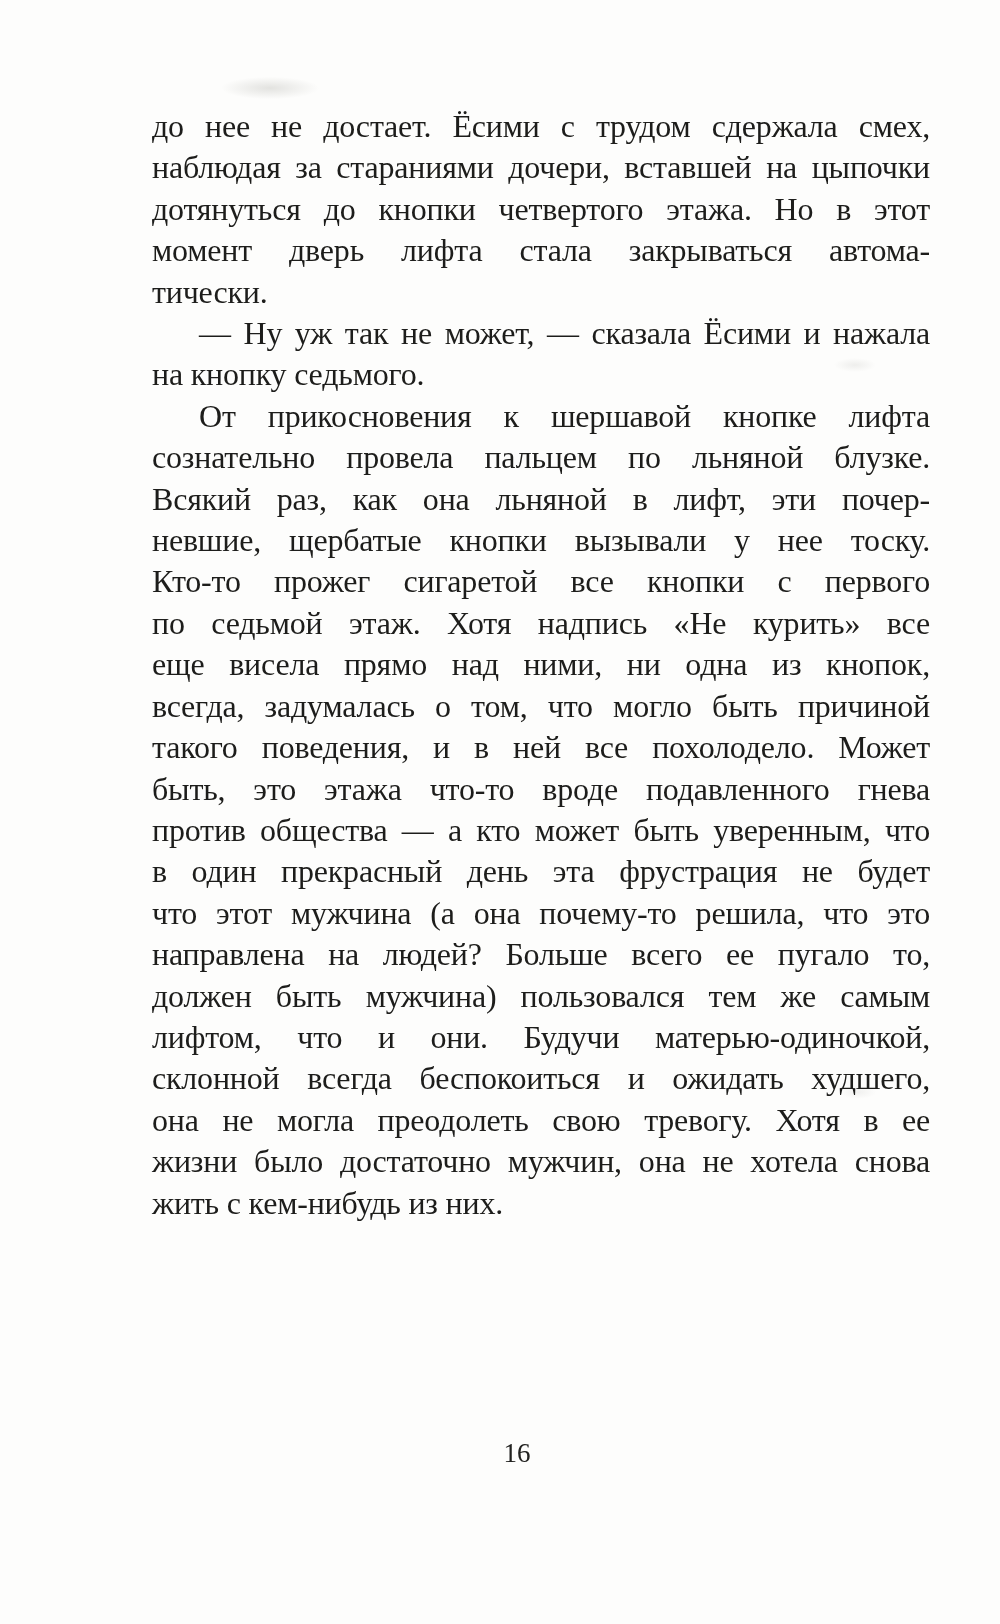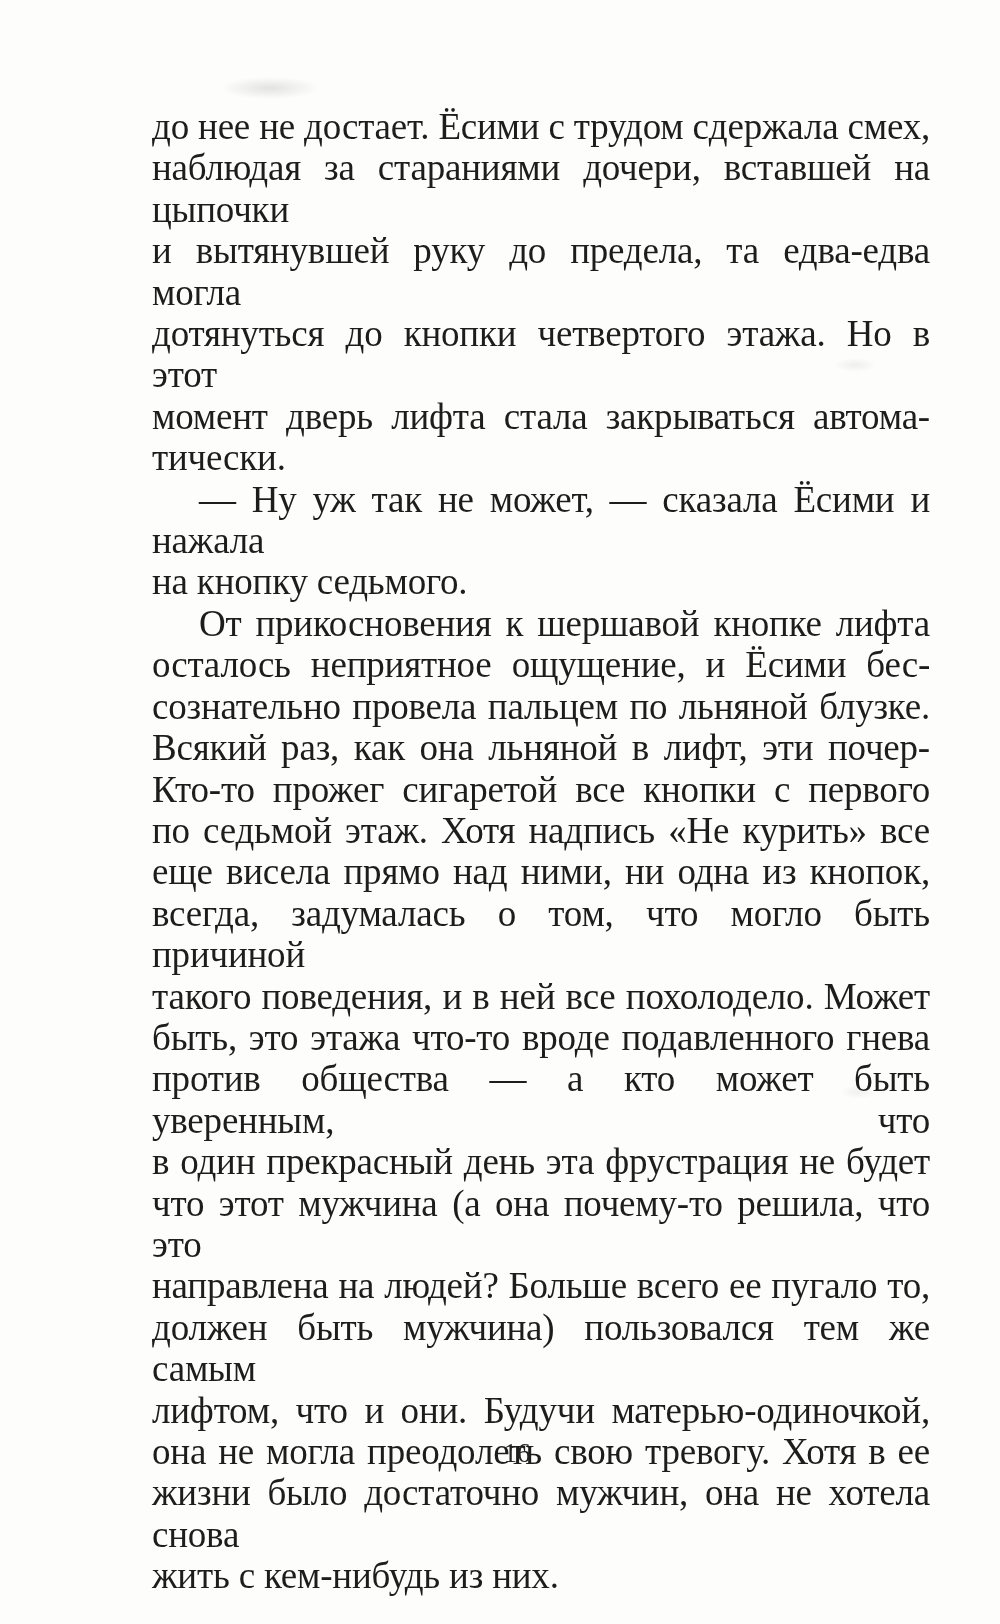--- a/index.html
+++ b/index.html
@@ -16,21 +16,21 @@
     font-family: "Liberation Serif", "DejaVu Serif", serif;
     color: #1d1d1b;
   }
   .textblock {
     position: absolute;
     left: 152px;
     top: 106px;
     width: 778px;
   }
   .line {
-    font-size: 37px;
+    font-size: 32px;
     line-height: 41.4px;
     text-align: justify;
     text-align-last: justify;
     letter-spacing: -0.2px;
   }
   .line.last {
     text-align: center;
     text-align-last: left;
   }
   .line.indent {
@@ -47,40 +47,40 @@
     color: #222220;
   }
 </style>
 </head>
 <body>
 
 <div class="page">
   <div class="textblock">
       <div class="line">до нее не достает. Ёсими с трудом сдержала смех,</div>
       <div class="line">наблюдая за стараниями дочери, вставшей на цыпочки</div>
-      <div class="line">и вытянувшей руку до предела, та едва-едва могла</div>
       <div class="line">дотянуться до кнопки четвертого этажа. Но в этот</div>
       <div class="line">момент дверь лифта стала закрываться автома-</div>
       <div class="line last">тически.</div>
       <div class="line indent">— Ну уж так не может, — сказала Ёсими и нажала</div>
       <div class="line last">на кнопку седьмого.</div>
       <div class="line indent">От прикосновения к шершавой кнопке лифта</div>
-      <div class="line">осталось неприятное ощущение, и Ёсими бес-</div>
       <div class="line">сознательно провела пальцем по льняной блузке.</div>
       <div class="line">Всякий раз, как она льняной в лифт, эти почер-</div>
+      <div class="line">невшие, щербатые кнопки вызывали у нее тоску.</div>
       <div class="line">Кто-то прожег сигаретой все кнопки с первого</div>
       <div class="line">по седьмой этаж. Хотя надпись «Не курить» все</div>
       <div class="line">еще висела прямо над ними, ни одна из кнопок,</div>
       <div class="line">всегда, задумалась о том, что могло быть причиной</div>
       <div class="line">такого поведения, и в ней все похолодело. Может</div>
       <div class="line">быть, это этажа что-то вроде подавленного гнева</div>
       <div class="line">против общества — а кто может быть уверенным, что</div>
       <div class="line">в один прекрасный день эта фрустрация не будет</div>
       <div class="line">что этот мужчина (а она почему-то решила, что это</div>
       <div class="line">направлена на людей? Больше всего ее пугало то,</div>
       <div class="line">должен быть мужчина) пользовался тем же самым</div>
       <div class="line">лифтом, что и они. Будучи матерью-одиночкой,</div>
+      <div class="line">склонной всегда беспокоиться и ожидать худшего,</div>
       <div class="line">она не могла преодолеть свою тревогу. Хотя в ее</div>
       <div class="line">жизни было достаточно мужчин, она не хотела снова</div>
       <div class="line last">жить с кем-нибудь из них.</div>
     </div>
   <div class="pagenum">16</div>
 </div>
 
 </body></html>

